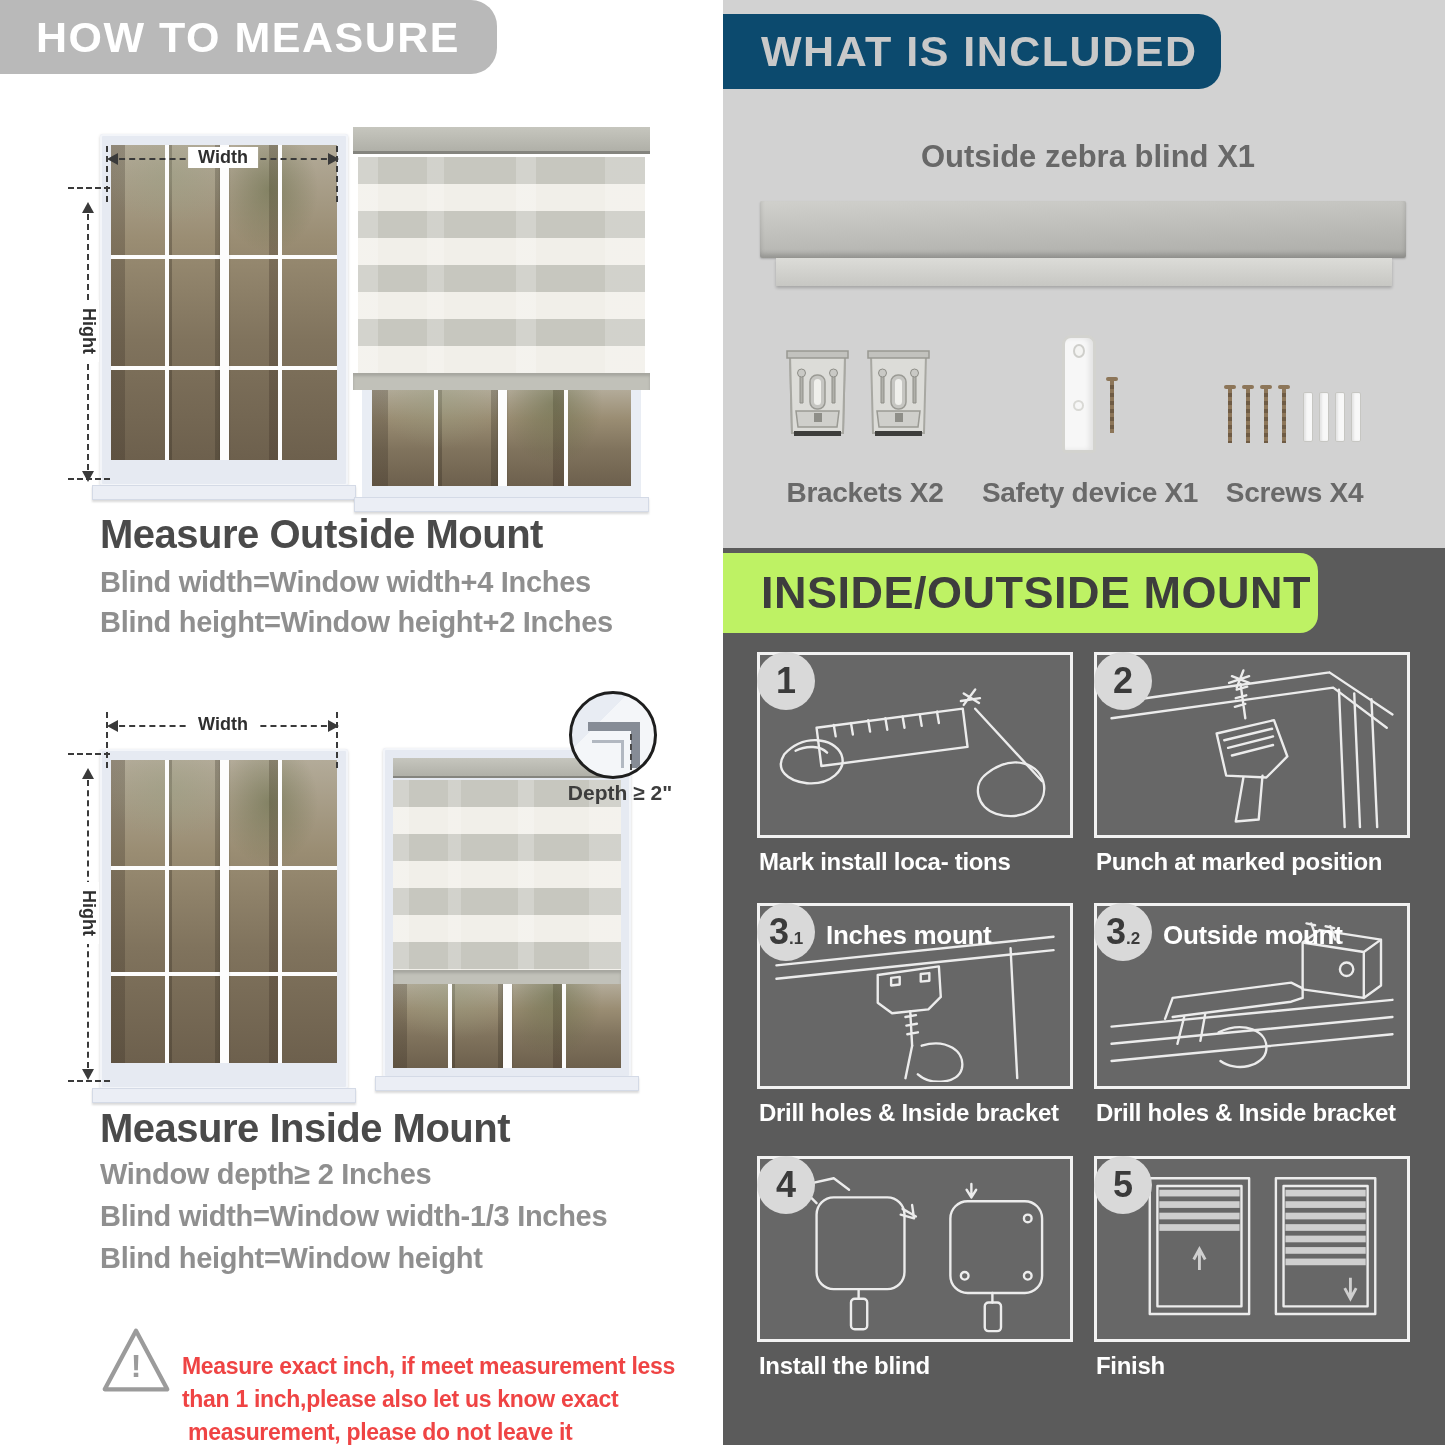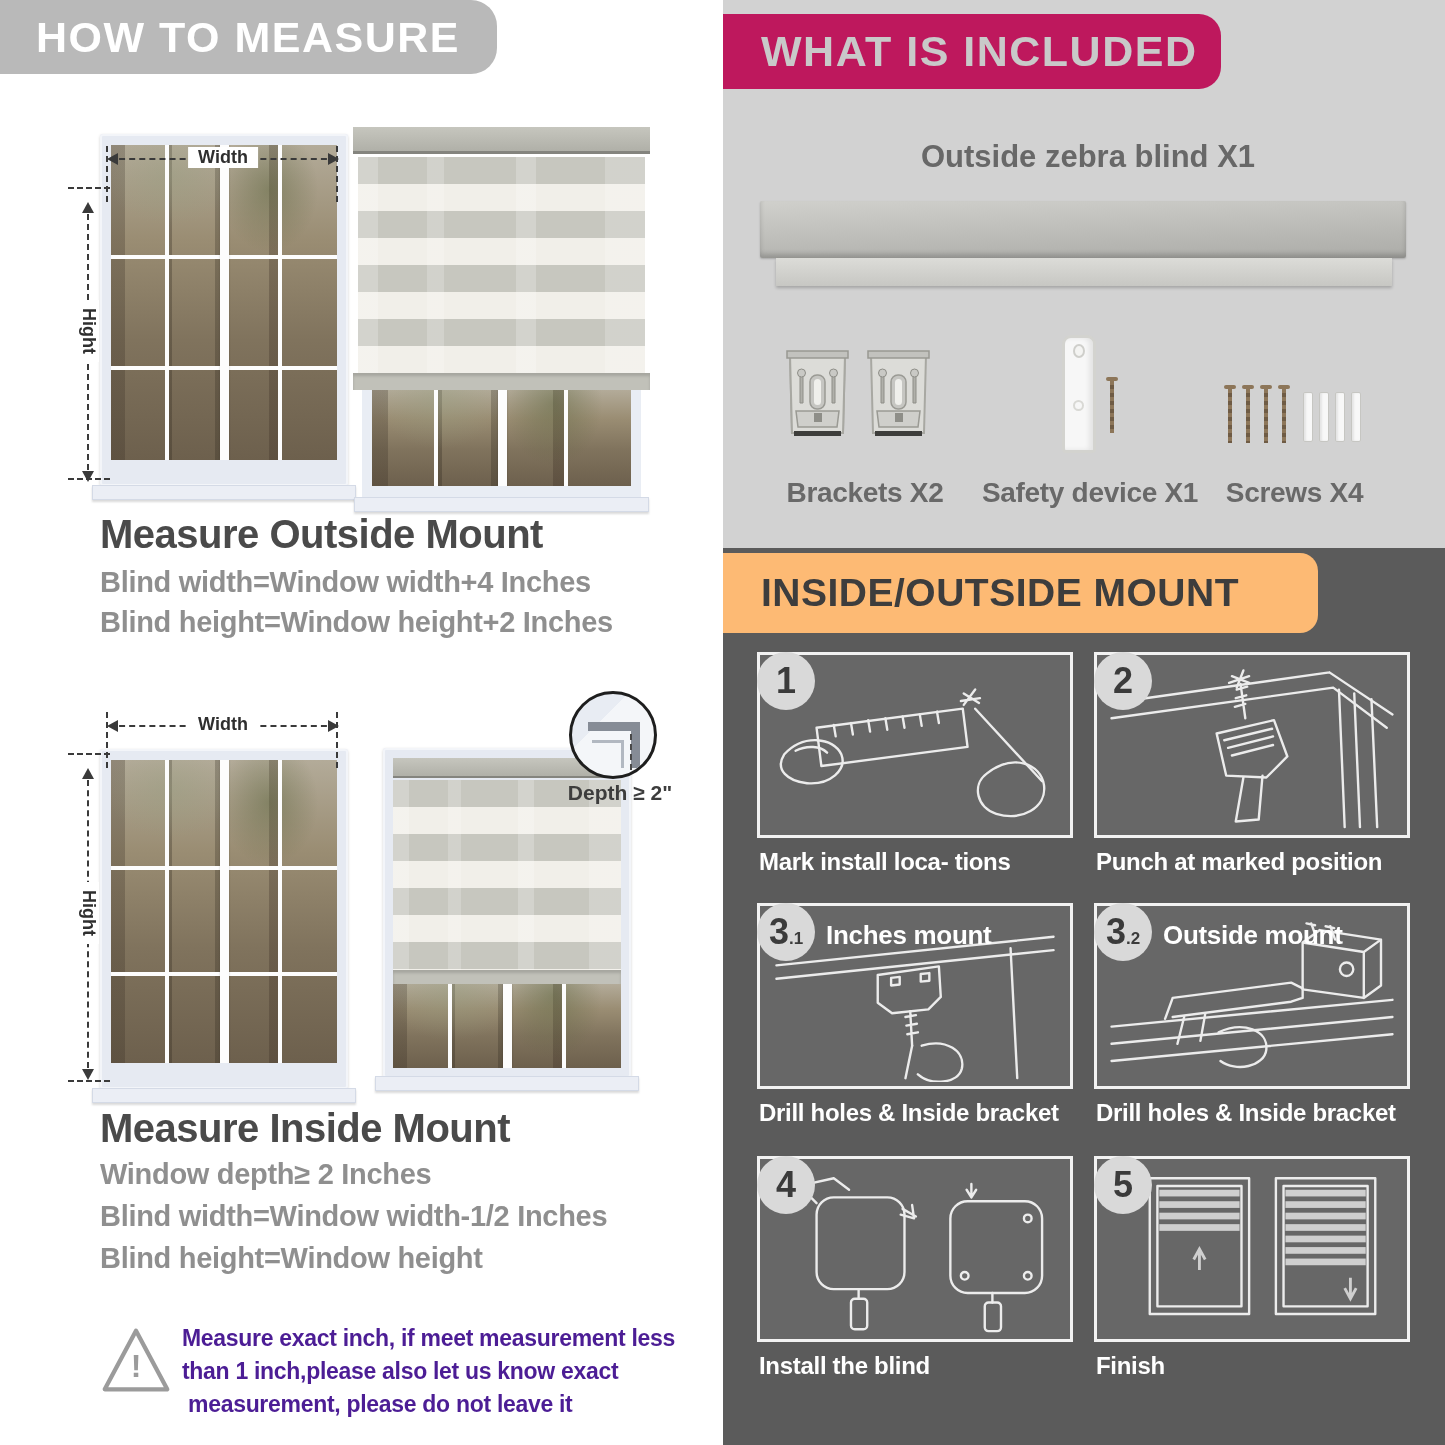--- a/index.html
+++ b/index.html
@@ -41,50 +41,50 @@
   .tri-r { border:6px solid transparent; border-left:11px solid #3a3a3a; border-right:0; right:-2px; top:-7px; }
   .tri-u { border:6px solid transparent; border-bottom:11px solid #3a3a3a; border-top:0; left:-7px; top:-2px; }
   .tri-d { border:6px solid transparent; border-top:11px solid #3a3a3a; border-bottom:0; left:-7px; bottom:-2px; }
   .mlabel { position:absolute; font-weight:bold; font-size:18px; color:#2f2f2f; background:#fff; }
   .mlabel-h { top:-13px; left:50%; transform:translateX(-50%); padding:0 10px; }
   .mlabel-v { writing-mode:vertical-rl; text-align:center; padding:8px 0; left:-11px; }
 
   .sec-heading { font-size:40px; font-weight:bold; color:#4a4a4a; letter-spacing:-0.5px; }
   .sec-line { font-size:29px; font-weight:bold; color:#8f8f8f; letter-spacing:-0.3px; }
 
-  .warn-text { font-size:23px; font-weight:bold; color:#4c1d95; line-height:33px; letter-spacing:-0.3px; }
+  .warn-text { font-size:23px; font-weight:bold; color:#ef4444; line-height:33px; letter-spacing:-0.3px;margin-top:28px; }
 
   
   .mag { left:569px; top:691px; width:88px; height:88px; border-radius:50%; border:3px solid #1e1e1e;
     background:linear-gradient(135deg,#e8ecf3 0 34%, #f4f6f9 34%); overflow:hidden; z-index:5; }
   .depth-label { left:545px; top:781px; width:150px; text-align:center; font-size:21px; font-weight:bold; color:#3d3d3d; }
 
   
   .right-top { left:723px; top:0; width:722px; height:548px; background:#d2d2d2; }
-  .wi-header { left:723px; top:14px; width:498px; height:75px; background:#be185d; border-radius:0 22px 22px 0;
+  .wi-header { left:723px; top:14px; width:498px; height:75px; background:#0c4a6e; border-radius:0 22px 22px 0;
     color:#c9c9c9; font-size:43px; font-weight:bold; letter-spacing:1.5px; line-height:75px; padding-left:38px; }
   .blind-label { left:873px; top:139px; width:430px; text-align:center; font-size:31px; font-weight:bold; color:#686868; }
   .rail-main { left:760px; top:201px; width:646px; height:57px; border-radius:2px;
     background:linear-gradient(178deg,#d0d0cc,#b6b6b2 70%,#acaca8); box-shadow:inset 0 -4px 5px rgba(0,0,0,.18), 0 1px 2px rgba(0,0,0,.2); }
   .rail-lower { left:776px; top:258px; width:616px; height:28px;
     background:linear-gradient(180deg,#dcdcd8,#c7c7c3); box-shadow:0 2px 3px rgba(0,0,0,.22); }
   .comp-label { position:absolute; text-align:center; font-size:28px; font-weight:bold; color:#696969; letter-spacing:-0.3px;margin-top:15px; }
 
   .screw { position:absolute; width:4px; background:repeating-linear-gradient(180deg,#8d7659 0 4px,#6f5b44 4px 8px); }
   .screw::before { content:""; position:absolute; left:-4px; top:-4px; width:12px; height:4px; background:#8d7659; border-radius:2px; }
   .anchor { position:absolute; width:10px; height:50px; background:rgba(255,255,255,.85); border:1px solid #c6c6c2; border-radius:2px; box-shadow:inset 2px 0 2px rgba(0,0,0,.08); }
 
   .safety-body { left:1062px; top:335px; width:34px; height:118px; background:rgba(255,255,255,.82);
     border:3px solid #d3d3cf; border-radius:9px 9px 4px 4px; box-shadow:inset -4px 0 5px rgba(0,0,0,.08); }
   .safety-hole { position:absolute; left:8px; top:6px; width:12px; height:14px; border:2px solid #cfcfcb; border-radius:50%; background:#f4f4f2; }
   .safety-hole2 { position:absolute; left:8px; top:62px; width:11px; height:11px; border:2px solid #d9d9d5; border-radius:50%; }
 
   .dark-panel { left:723px; top:548px; width:722px; height:897px; background:#5b5b5b; }
-  .iom-header { left:723px; top:553px; width:595px; height:80px; background:#fdba74; border-radius:0 18px 18px 0;
-    color:#3d3d3d; font-size:39px; font-weight:bold; letter-spacing:0.5px; line-height:80px; padding-left:38px; }
+  .iom-header { left:723px; top:553px; width:595px; height:80px; background:#bef264; border-radius:0 18px 18px 0;
+    color:#3d3d3d; font-size:45px; font-weight:bold; letter-spacing:0.5px; line-height:80px; padding-left:38px; }
 
   .step-box { position:absolute; width:316px; height:186px; background:#676767; border:3px solid #f2f2f2; }
   .badge { position:absolute; left:-3px; top:-3px; width:58px; height:58px; border-radius:50%; background:#d9d9d9;
     color:#3b3b3b; display:flex; align-items:center; justify-content:center; }
   .badge-num { font-size:36px; font-weight:bold; line-height:1; }
   .badge-sub { font-size:17px; font-weight:bold; align-self:flex-end; margin-bottom:12px; }
   .step-title { position:absolute; left:66px; top:14px; color:#fff; font-weight:bold; font-size:26px; letter-spacing:-0.3px; }
   .step-caption { position:absolute; width:334px; color:#fff; font-weight:bold; font-size:24px; letter-spacing:-0.3px; }
   .step-art { position:absolute; left:4px; top:4px; width:302px; height:172px; }
   .step-art svg { width:100%; height:100%; }
@@ -183,21 +183,21 @@
 
 <div class="abs mag">
   <div style="position:absolute; left:16px; top:28px; width:52px; height:46px; border-top:9px solid #868c96; border-right:9px solid #868c96;"></div>
   <div style="position:absolute; left:20px; top:46px; width:32px; height:28px; border-top:3px solid #b2b8c1; border-right:3px solid #b2b8c1;"></div>
   <div style="position:absolute; left:58px; top:40px; height:36px; border-left:2px dashed #4a4a4a;"></div>
 </div>
 <div class="abs depth-label">Depth ≥ 2"</div>
 
 <div class="abs sec-heading" style="left:100px; top:1106px;">Measure Inside Mount</div>
 <div class="abs sec-line" style="left:100px; top:1158px;">Window depth≥ 2 Inches</div>
-<div class="abs sec-line" style="left:100px; top:1200px;">Blind width=Window width-1/2 Inches</div>
+<div class="abs sec-line" style="left:100px; top:1200px;">Blind width=Window width-1/3 Inches</div>
 <div class="abs sec-line" style="left:100px; top:1242px;">Blind height=Window height</div>
 
 <div class="abs" style="left:98px; top:1324px; width:76px; height:72px;">
   <svg viewBox="0 0 80 76" style="width:100%; height:100%;">
     <path d="M40 7 L73 69 L7 69 Z" fill="none" stroke="#9b9b9b" stroke-width="4.5" stroke-linejoin="round"></path>
   </svg>
   <div style="position:absolute; left:0; right:0; top:24px; text-align:center; font-size:32px; font-weight:bold; color:#9b9b9b;">!</div>
 </div>
 <div class="abs warn-text" style="left:182px; top:1322px;">Measure exact inch, if meet measurement less</div>
 <div class="abs warn-text" style="left:182px; top:1355px;">than 1 inch,please also let us know exact</div>

